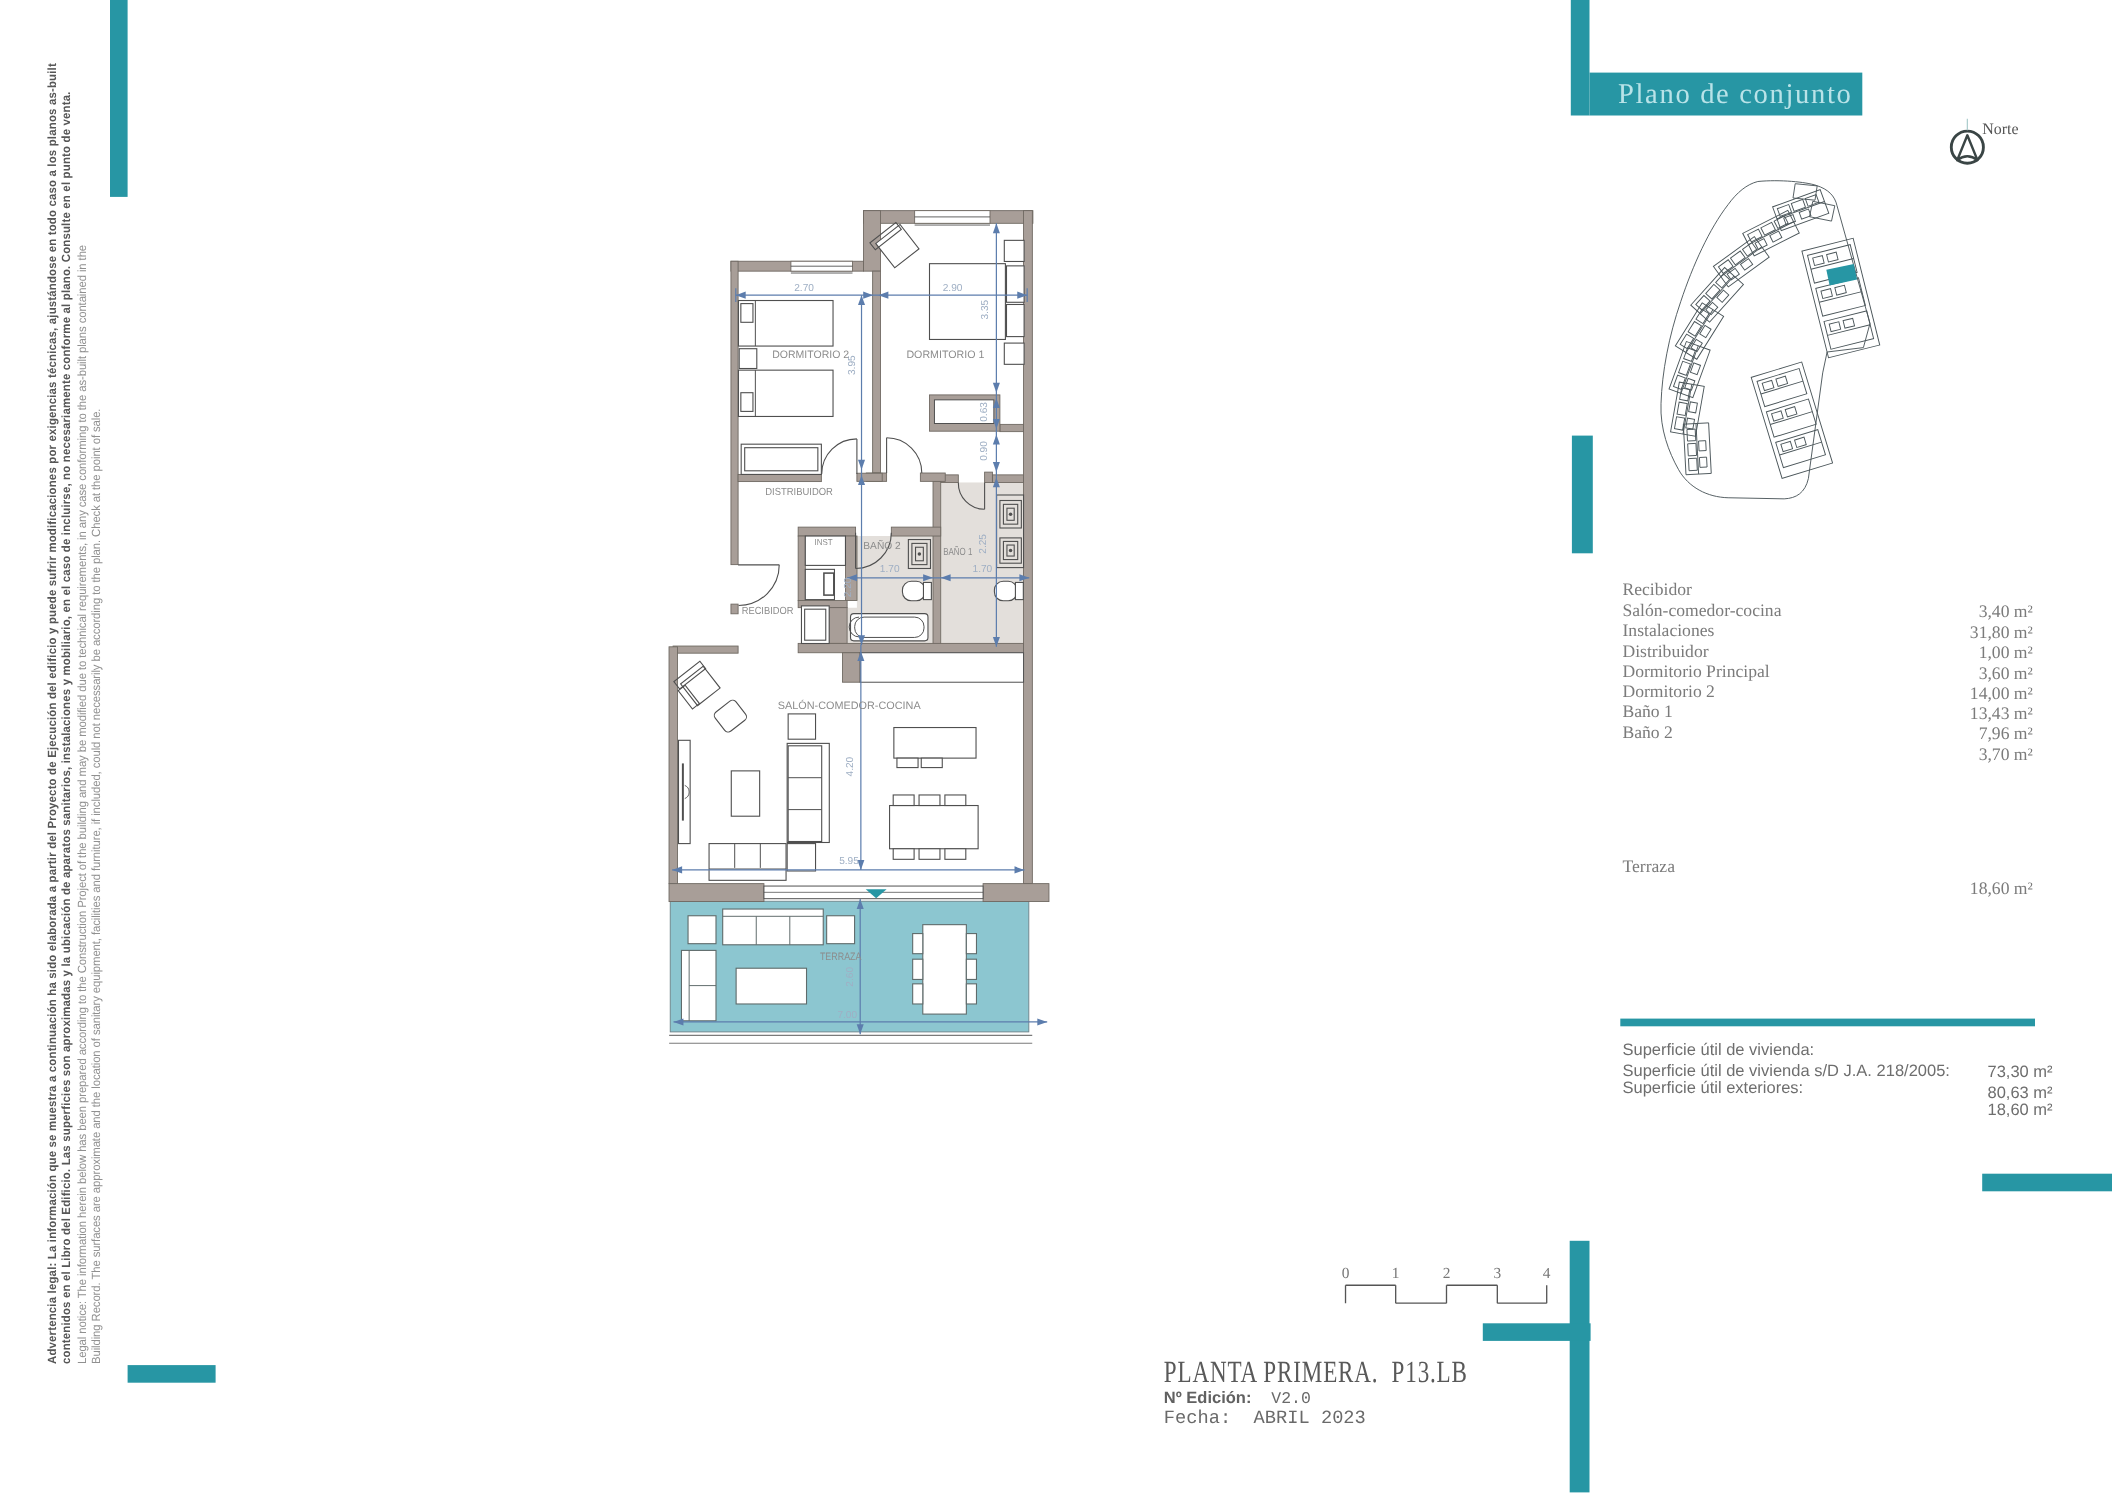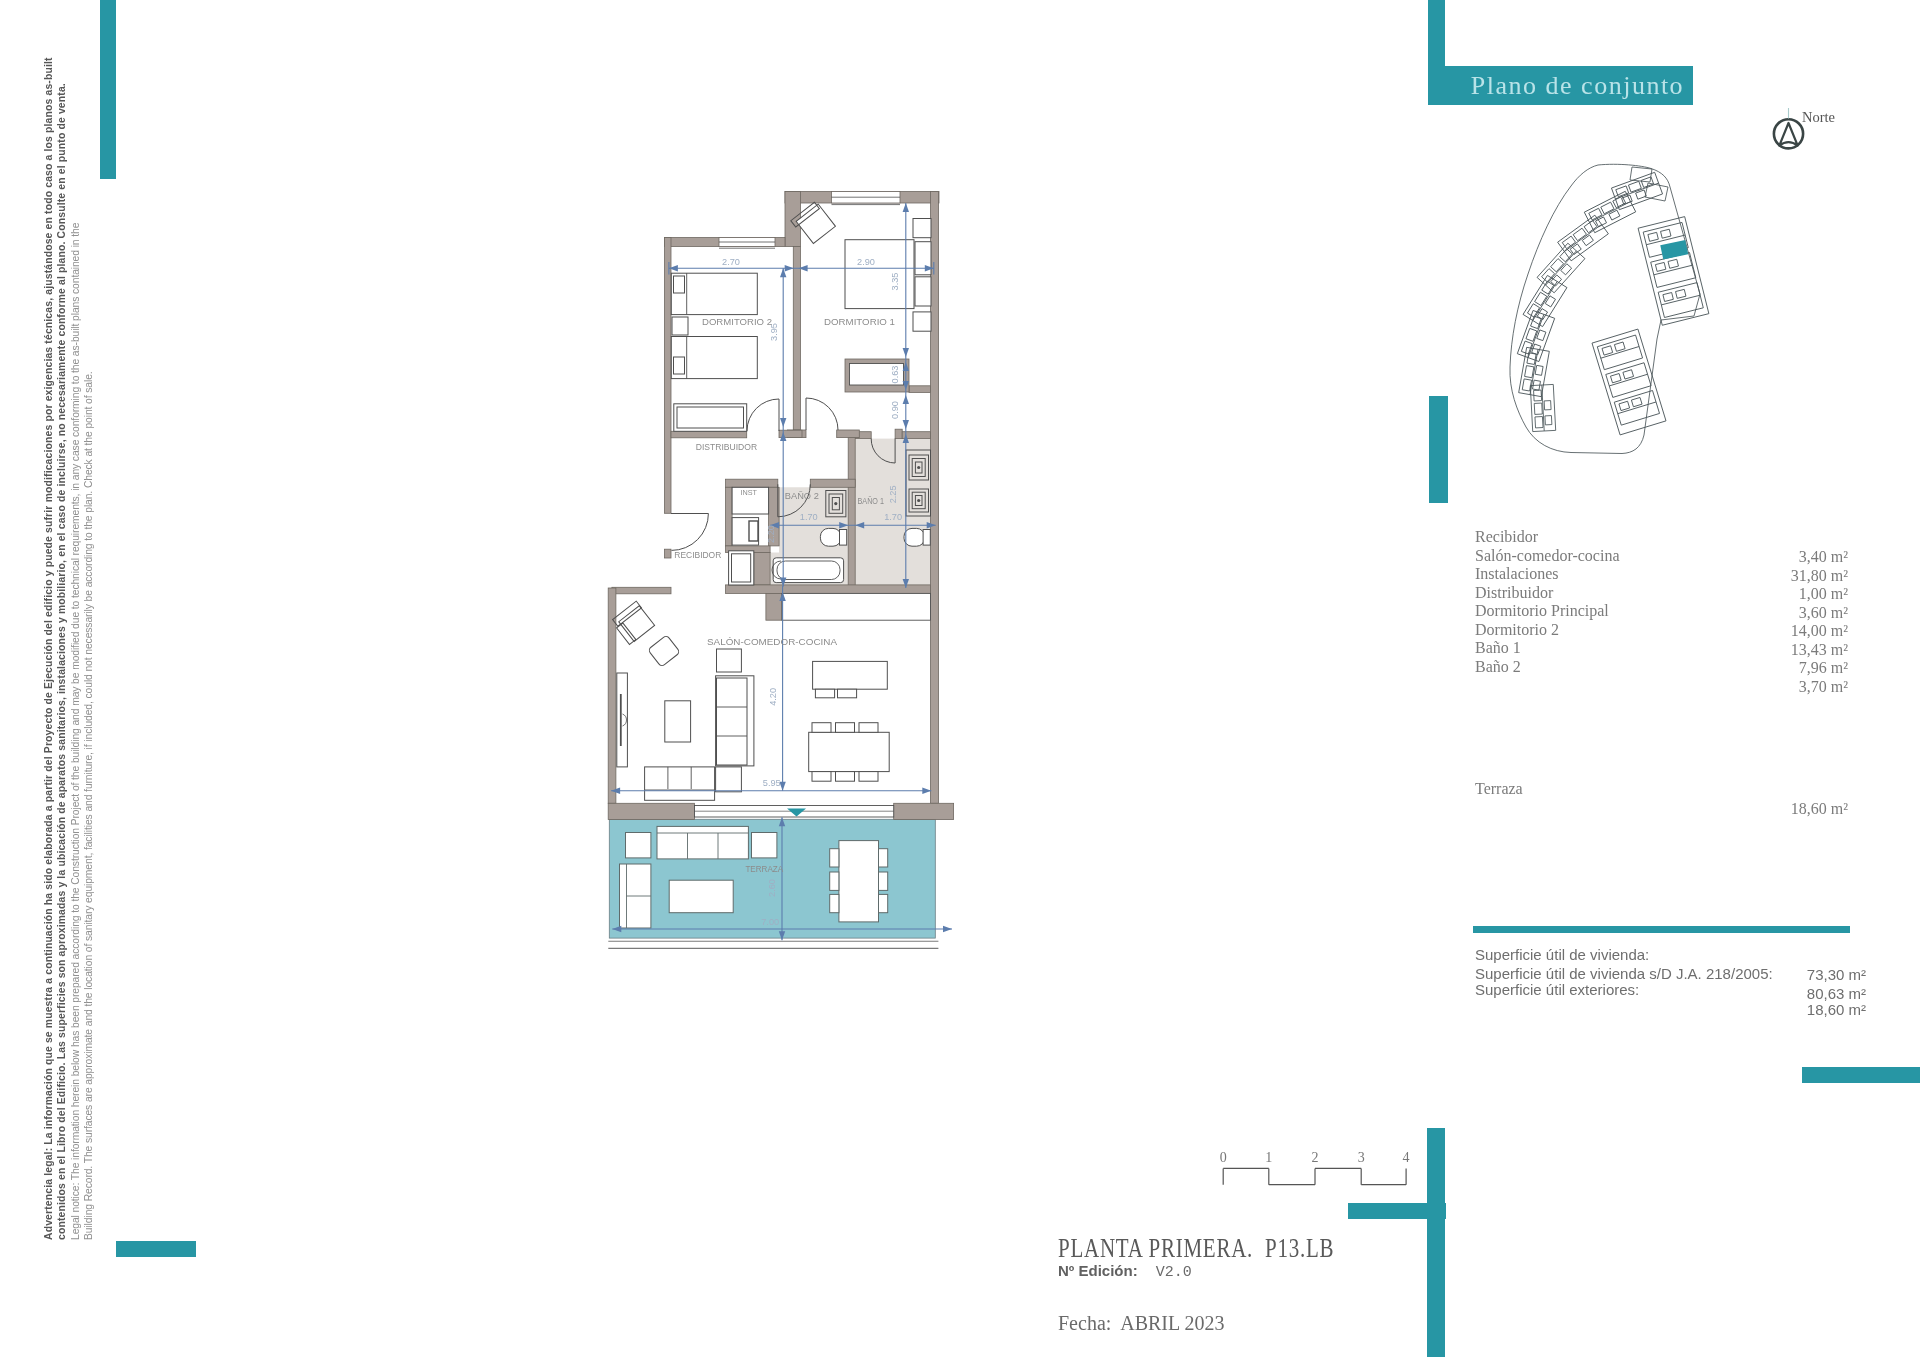--- a/index.html
+++ b/index.html
@@ -70,21 +70,21 @@
 <div class="abs teal" style="left:1802px;top:1067px;width:118px;height:16px"></div>
 
 <div class="abs teal" style="left:1427px;top:1128px;width:18px;height:229px"></div>
 
 <div class="abs teal" style="left:1348px;top:1203px;width:98px;height:16px"></div>
 
 <div class="abs" style="left:1058px;top:1232px;font-family:'Liberation Serif',serif;font-size:28px;letter-spacing:1px;color:#595959;transform:scaleX(0.75);transform-origin:0 0">PLANTA PRIMERA.&nbsp;&nbsp;P13.LB</div>
 
 <div class="abs" style="left:1058px;top:1262px;font-size:15px;color:#616161"><b>Nº Edición:</b><span style="font-family:Liberation Mono, monospace;color:#6a6a6a">&nbsp; V2.0</span></div>
 
-<div class="abs" style="left:1058px;top:1312px;font-family:Liberation Serif, serif;font-size:20px;color:#6a6a6a">Fecha:&nbsp; ABRIL 2023</div>
+<div class="abs" style="left:1058px;top:1281px;font-family:Liberation Mono, monospace;font-size:17px;color:#6a6a6a">Fecha:&nbsp; ABRIL 2023</div>
 
 <svg class="abs" style="left:0;top:0" width="1920" height="1357" viewBox="0 0 1920 1357">
 
 <g>
 
 <polygon points="779,487.3 848.2,487.3 848.2,586.4 770.1,586.4 770.1,552.4 779,552.4" fill="#e3dfdb"></polygon>
 
 <rect x="855.2" y="438.6" width="75.3" height="147.8" fill="#e3dfdb"></rect>
 
 <rect x="609.3" y="819.3" width="326" height="118.8" fill="#8cc6d0" stroke="#6b7f85" stroke-width="0.8"></rect>

